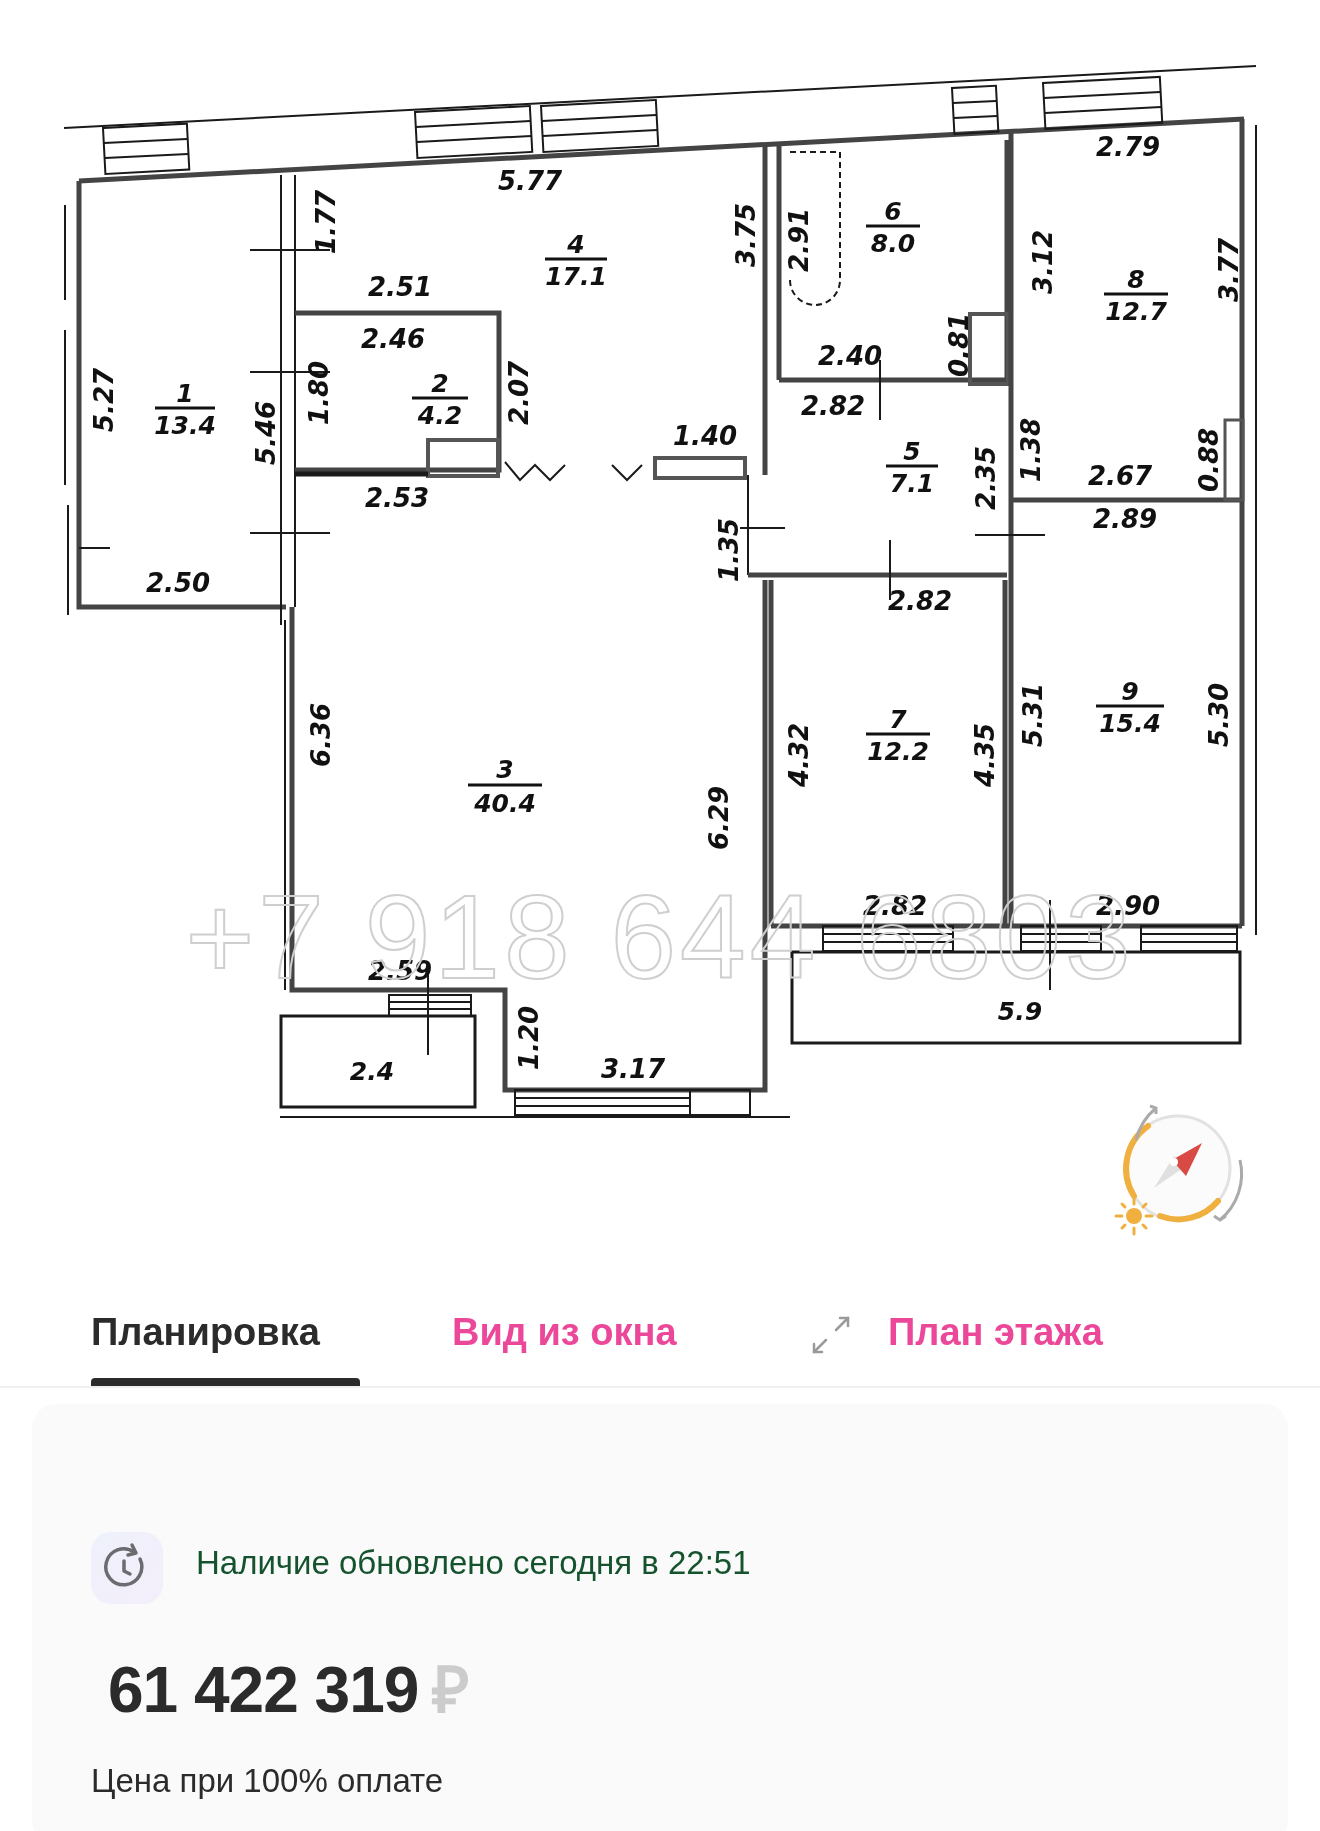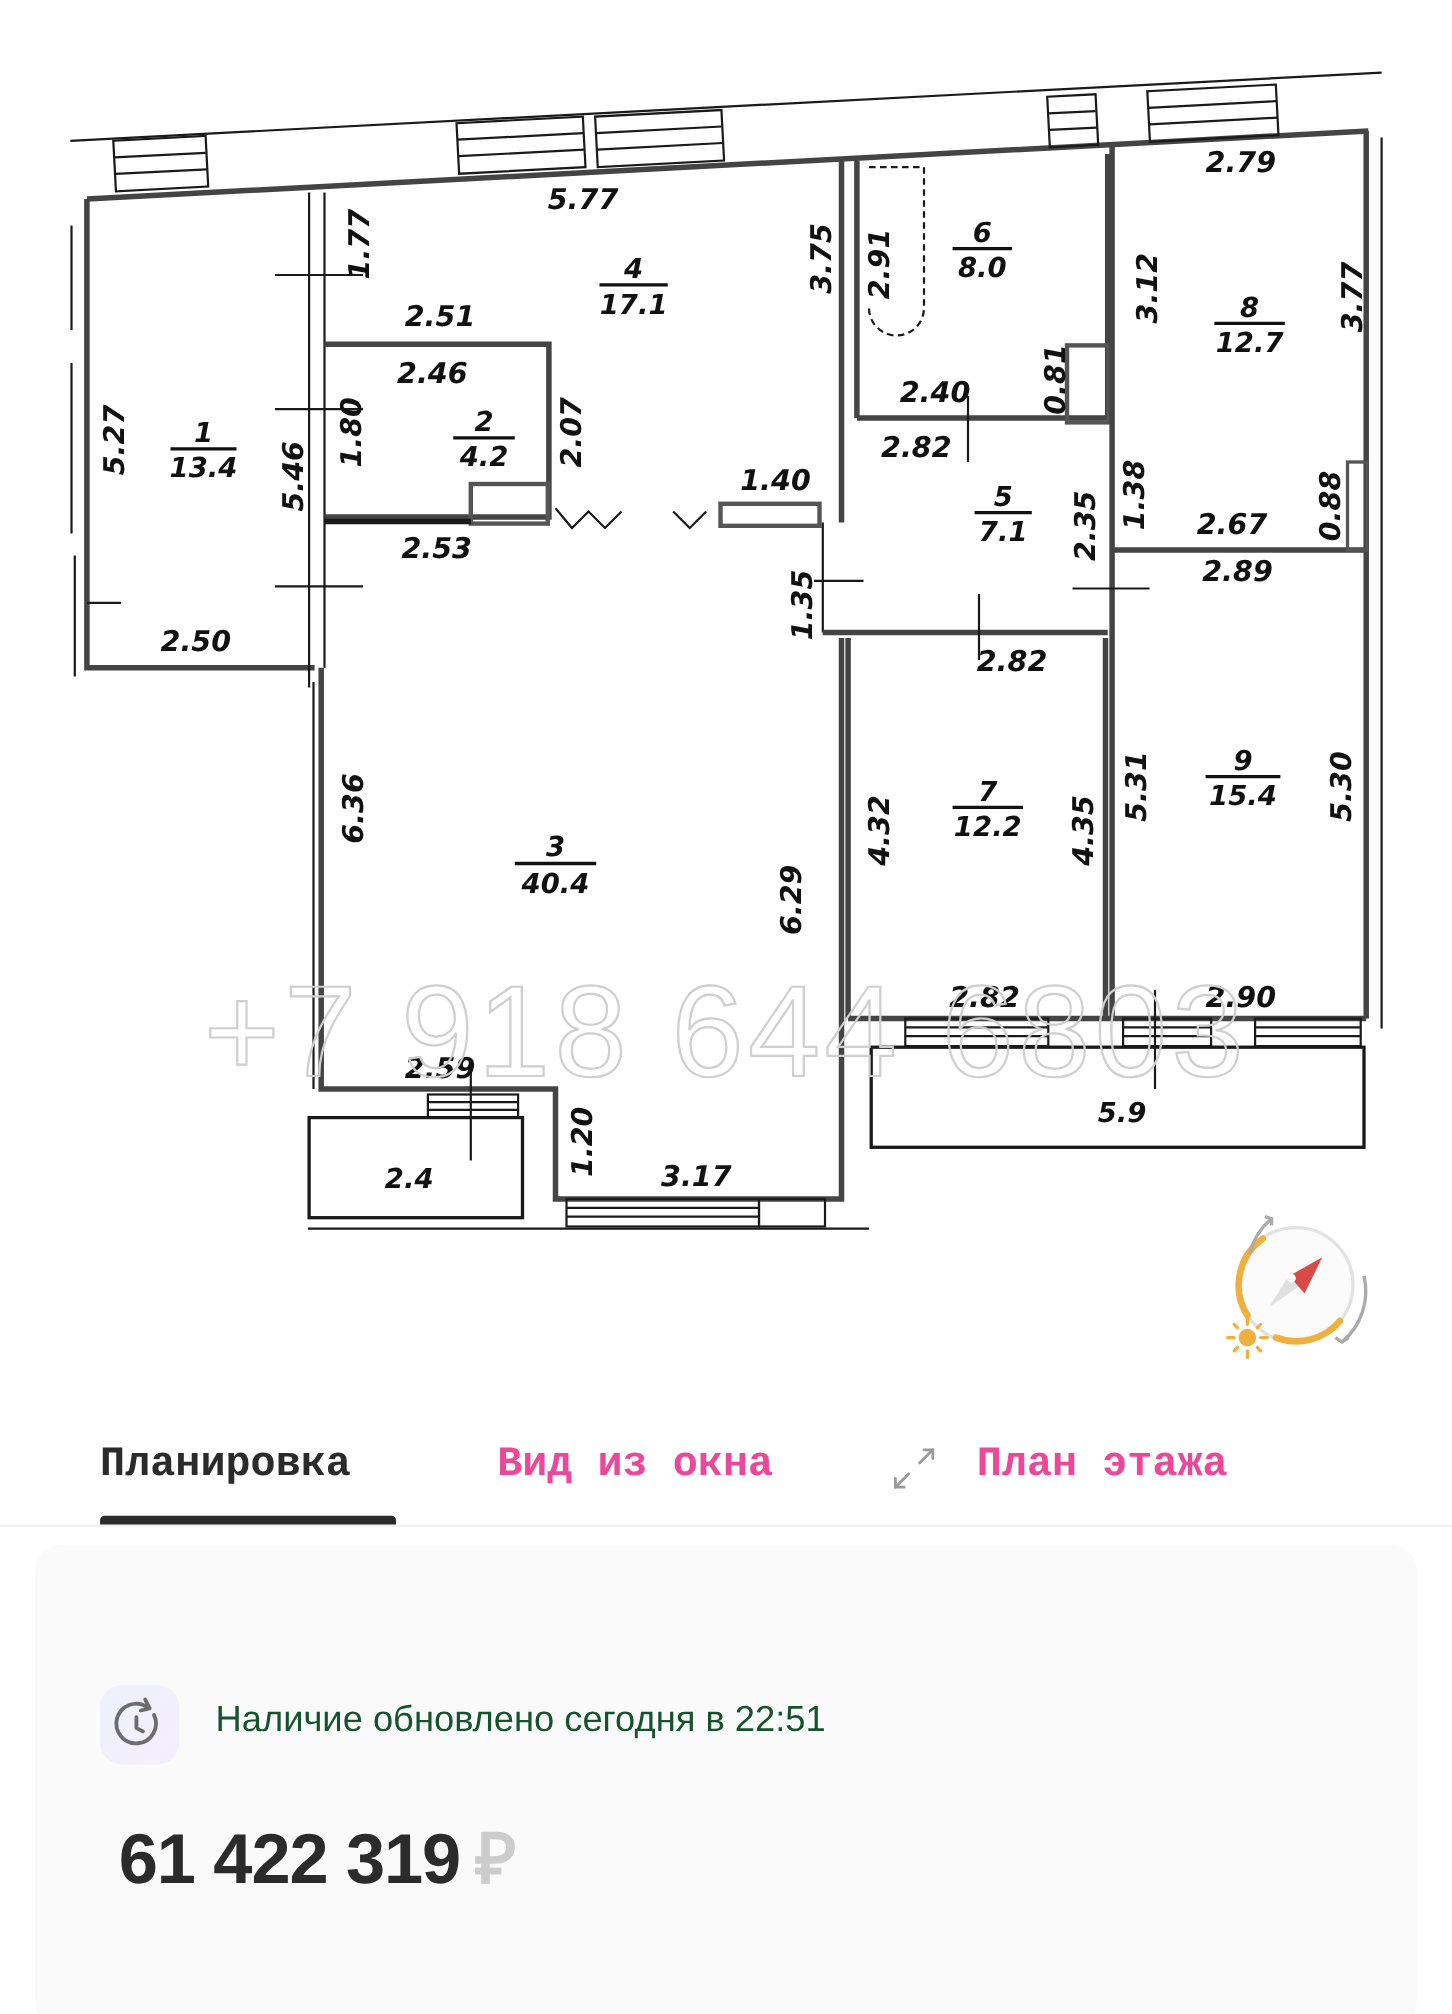--- a/index.html
+++ b/index.html
@@ -2,21 +2,21 @@
 <html><head>
 <meta charset="utf-8">
 <style>
   html, body { margin:0; padding:0; background:#ffffff; }
   body { width:1320px; height:1831px; position:relative; overflow:hidden; font-family:"Liberation Sans", sans-serif; }
   #plan { position:absolute; left:0; top:0; width:1320px; height:1280px; }
   .lbl { font-family:"DejaVu Sans", sans-serif; font-style:italic; font-weight:bold; fill:#111; }
   .room-name { font-size:25px; }
   .dim { font-size:26px; }
   .wm { font-family:"Liberation Sans", sans-serif; font-size:118px; fill:none; stroke:#cfcfcf; stroke-width:2; letter-spacing:4px; }
-  .tabs { position:absolute; left:0; top:1290px; width:1320px; height:96px; border-bottom:2px solid #f0f0f0;font-family:Liberation Mono, monospace; }
+  .tabs { position:absolute; left:0; top:1290px; width:1320px; height:96px; border-bottom:2px solid #f0f0f0; }
   .tab { position:absolute; top:18px; font-size:38px; font-weight:bold; line-height:48px; cursor:pointer; }
   .tab.active { color:#2b2b2b; }
   .tab.inactive { color:#ec4899; }
   .tab-underline { position:absolute; left:91px; top:88px; width:269px; height:8px; background:#2b2b2b; border-radius:4px 4px 0 0; }
   .expand-icon { position:absolute; left:810px; top:24px; width:42px; height:42px; }
   .card { position:absolute; left:32px; top:1404px; width:1256px; height:440px; background:#fafafa; border-radius:24px; }
   .added { position:absolute; left:59px; top:48px; font-size:33px; color:#9a9a9a; }
   .clock-box { position:absolute; left:59px; top:128px; width:72px; height:72px; border-radius:20px; background:linear-gradient(135deg,#eef1fb,#f4eefb); }
   .avail { position:absolute; left:164px; top:140px; font-size:33px; color:#14532d; }
   .price { position:absolute; left:76px; top:240px; font-size:64px; font-weight:bold; color:#2b2b2b; letter-spacing:-1px; }
@@ -258,13 +258,14 @@
 <div class="card">
   <div class="clock-box">
     <svg width="72" height="72" viewBox="0 0 72 72">
       <path d="M49,27 A18,18 0 1 1 43,20" fill="none" stroke="#6b6b70" stroke-width="3.5" stroke-linecap="round"></path>
       <polyline points="41,13 45,21 37,23" fill="none" stroke="#6b6b70" stroke-width="3.5" stroke-linecap="round" stroke-linejoin="round"></polyline>
       <polyline points="33,29 33,39 39,42" fill="none" stroke="#6b6b70" stroke-width="3.5" stroke-linecap="round" stroke-linejoin="round"></polyline>
     </svg>
   </div>
   <div class="avail">Наличие обновлено сегодня в 22:51</div>
   <div class="price"><span>61 422 319</span><span class="currency">₽</span></div>
+  <div class="price-note">Цена при 100% оплате</div>
 </div>
 
 </body></html>

